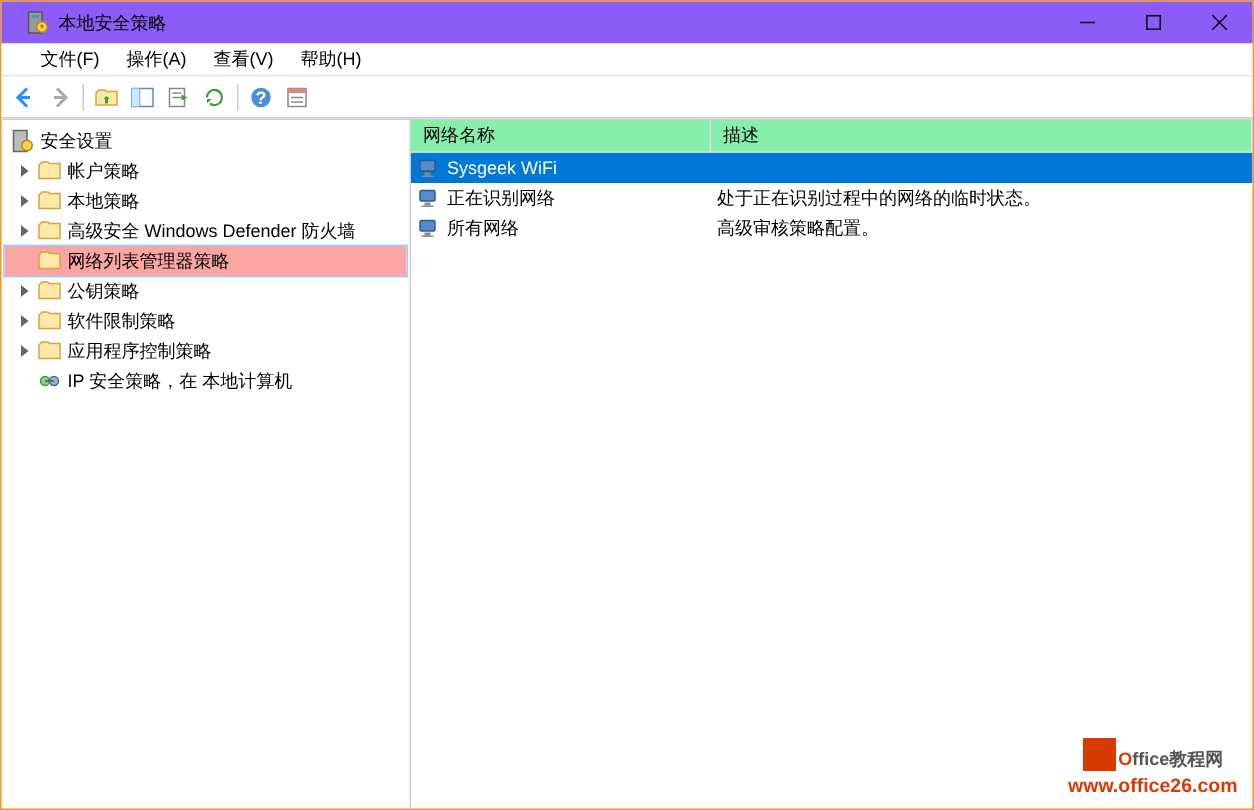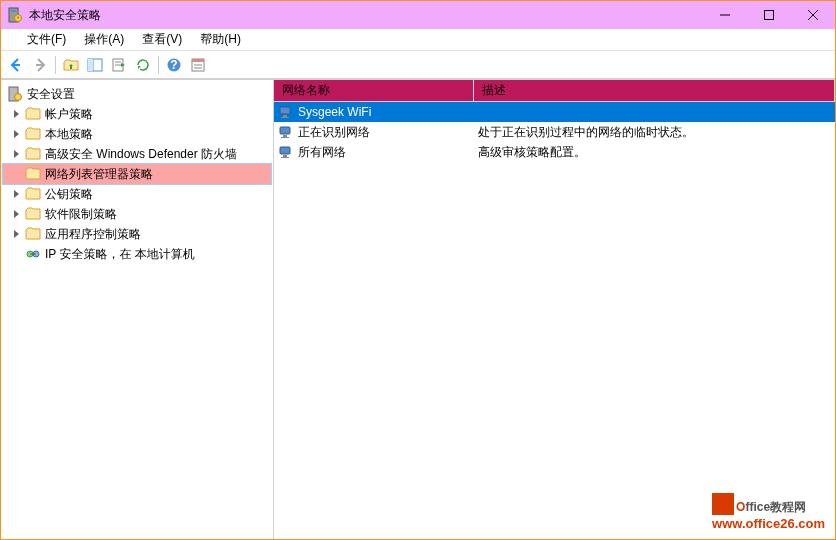--- a/index.html
+++ b/index.html
@@ -1,49 +1,49 @@
 <!DOCTYPE html>
 <html><head>
 <meta charset="utf-8">
 <style>
 * { margin: 0; padding: 0; box-sizing: border-box; font-family: "Microsoft YaHei", "Segoe UI", sans-serif; font-size: 12px; }
 body { background: #fff; }
 .window { width: 836px; height: 540px; border: 1px solid #f7941e; position: relative; display: flex; flex-direction: column; background: #fff; }
-.titlebar { height: 28px; background: #f0abfc; display: flex; align-items: center; padding-left: 6px; }
+.titlebar { height: 28px; background: #8b5cf6; display: flex; align-items: center; padding-left: 16px; }
 .titlebar .title-icon { width: 16px; height: 16px; margin-right: 6px; }
 .titlebar .title-text { color: #000; flex: 1; }
 .win-controls { display: flex; height: 100%; }
 .win-btn { width: 44px; display: flex; align-items: center; justify-content: center; color: #000; }
 .menubar { height: 22px; display: flex; align-items: center; padding-left: 18px; gap: 2px; background: #fff; border-bottom: 1px solid #e0e0e0; }
 .menu-item { padding: 2px 8px; }
 .toolbar { height: 28px; display: flex; align-items: center; padding-left: 4px; gap: 2px; border-bottom: 1px solid #d0d0d0; background: #fff; }
 .tool-btn { width: 22px; height: 22px; display: flex; align-items: center; justify-content: center; }
 .tool-sep { width: 1px; height: 18px; background: #ccc; margin: 0 2px; }
 .content { flex: 1; display: flex; border-top: 1px solid #d0d0d0; }
 .tree-pane { width: 273px; border-right: 1px solid #d0d0d0; padding: 4px 2px; overflow: auto; }
 .tree-row { display: flex; align-items: center; height: 20px; padding-left: 4px; white-space: nowrap; }
 .tree-row.lvl-1 { padding-left: 4px; }
 .tree-row.lvl-2 { padding-left: 8px; }
 .tree-row.selected { background: #fca5a5; outline: 1px solid #99d1ff; }
 .expander { width: 12px; height: 12px; display: flex; align-items: center; justify-content: center; color: #666; margin-right: 2px; }
 .expander.blank { visibility: hidden; }
 .node-icon { width: 16px; height: 16px; margin-right: 4px; }
 .list-pane { flex: 1; display: flex; flex-direction: column; }
 .list-header { height: 22px; display: flex; border-bottom: 1px solid #d0d0d0; }
-.col-header { display: flex; align-items: center; padding-left: 8px; border-right: 1px solid #e0e0e0; background: #be185d; }
+.col-header { display: flex; align-items: center; padding-left: 8px; border-right: 1px solid #e0e0e0; background: #86efac; }
 .col-1 { width: 200px; }
 .col-2 { flex: 1; }
 .list-body { flex: 1; overflow: auto; }
 .list-row { display: flex; height: 20px; align-items: center; }
 .list-row.selected { background: #0078d7; color: #fff; }
 .list-cell { display: flex; align-items: center; padding-left: 4px; overflow: hidden; white-space: nowrap; }
 .list-cell.col-1 { width: 200px; }
 .list-cell.col-2 { flex: 1; }
 .item-icon { width: 16px; height: 16px; margin-right: 4px; }
-.watermark { position: absolute; bottom: 8px; right: 10px; text-align: left; }
+.watermark { position: absolute; bottom: 8px; right: 10px; text-align: center; }
 .watermark .brand { font-size: 20px; font-weight: bold; }
 .watermark .brand .o1 { color: #d83b01; }
 .watermark .brand .rest { color: #555; }
 .watermark .url { color: #d83b01; font-size: 13px; font-weight: bold; }
 .wm-icon { display:inline-block; width:22px; height:22px; background:#d83b01; vertical-align:-4px; margin-right:2px; }
 </style>
 </head>
 <body>
 
 <div class="window">

